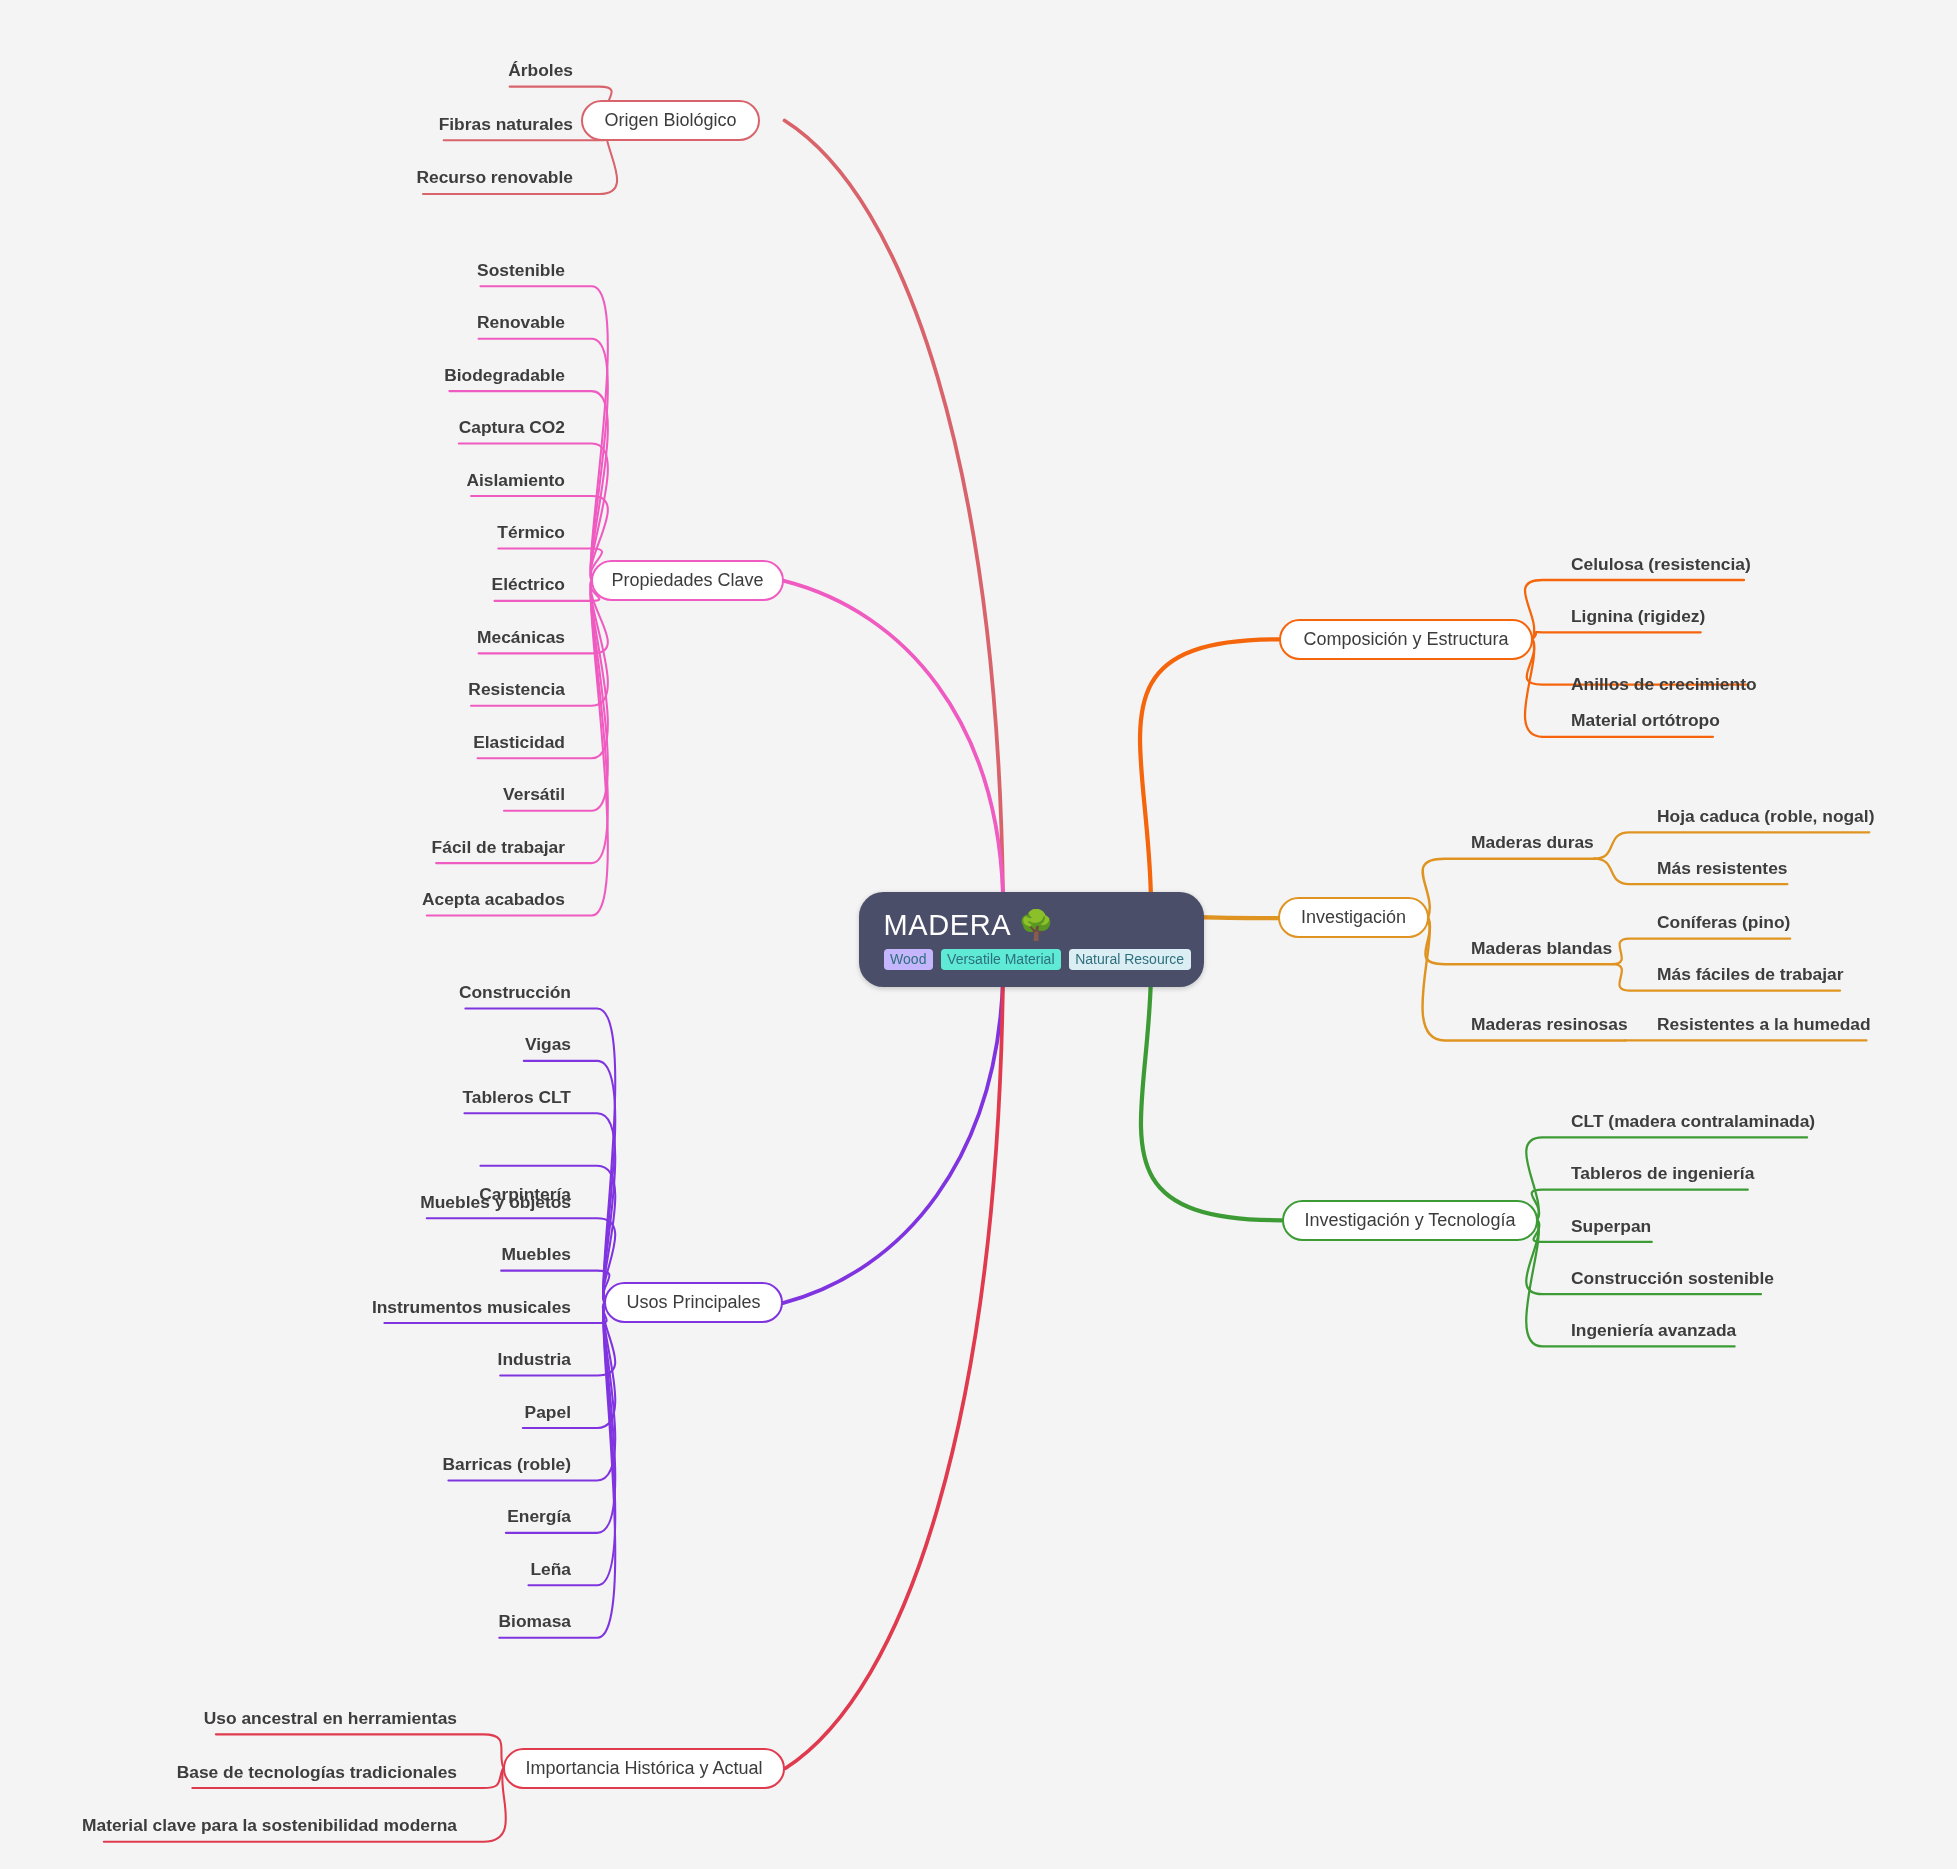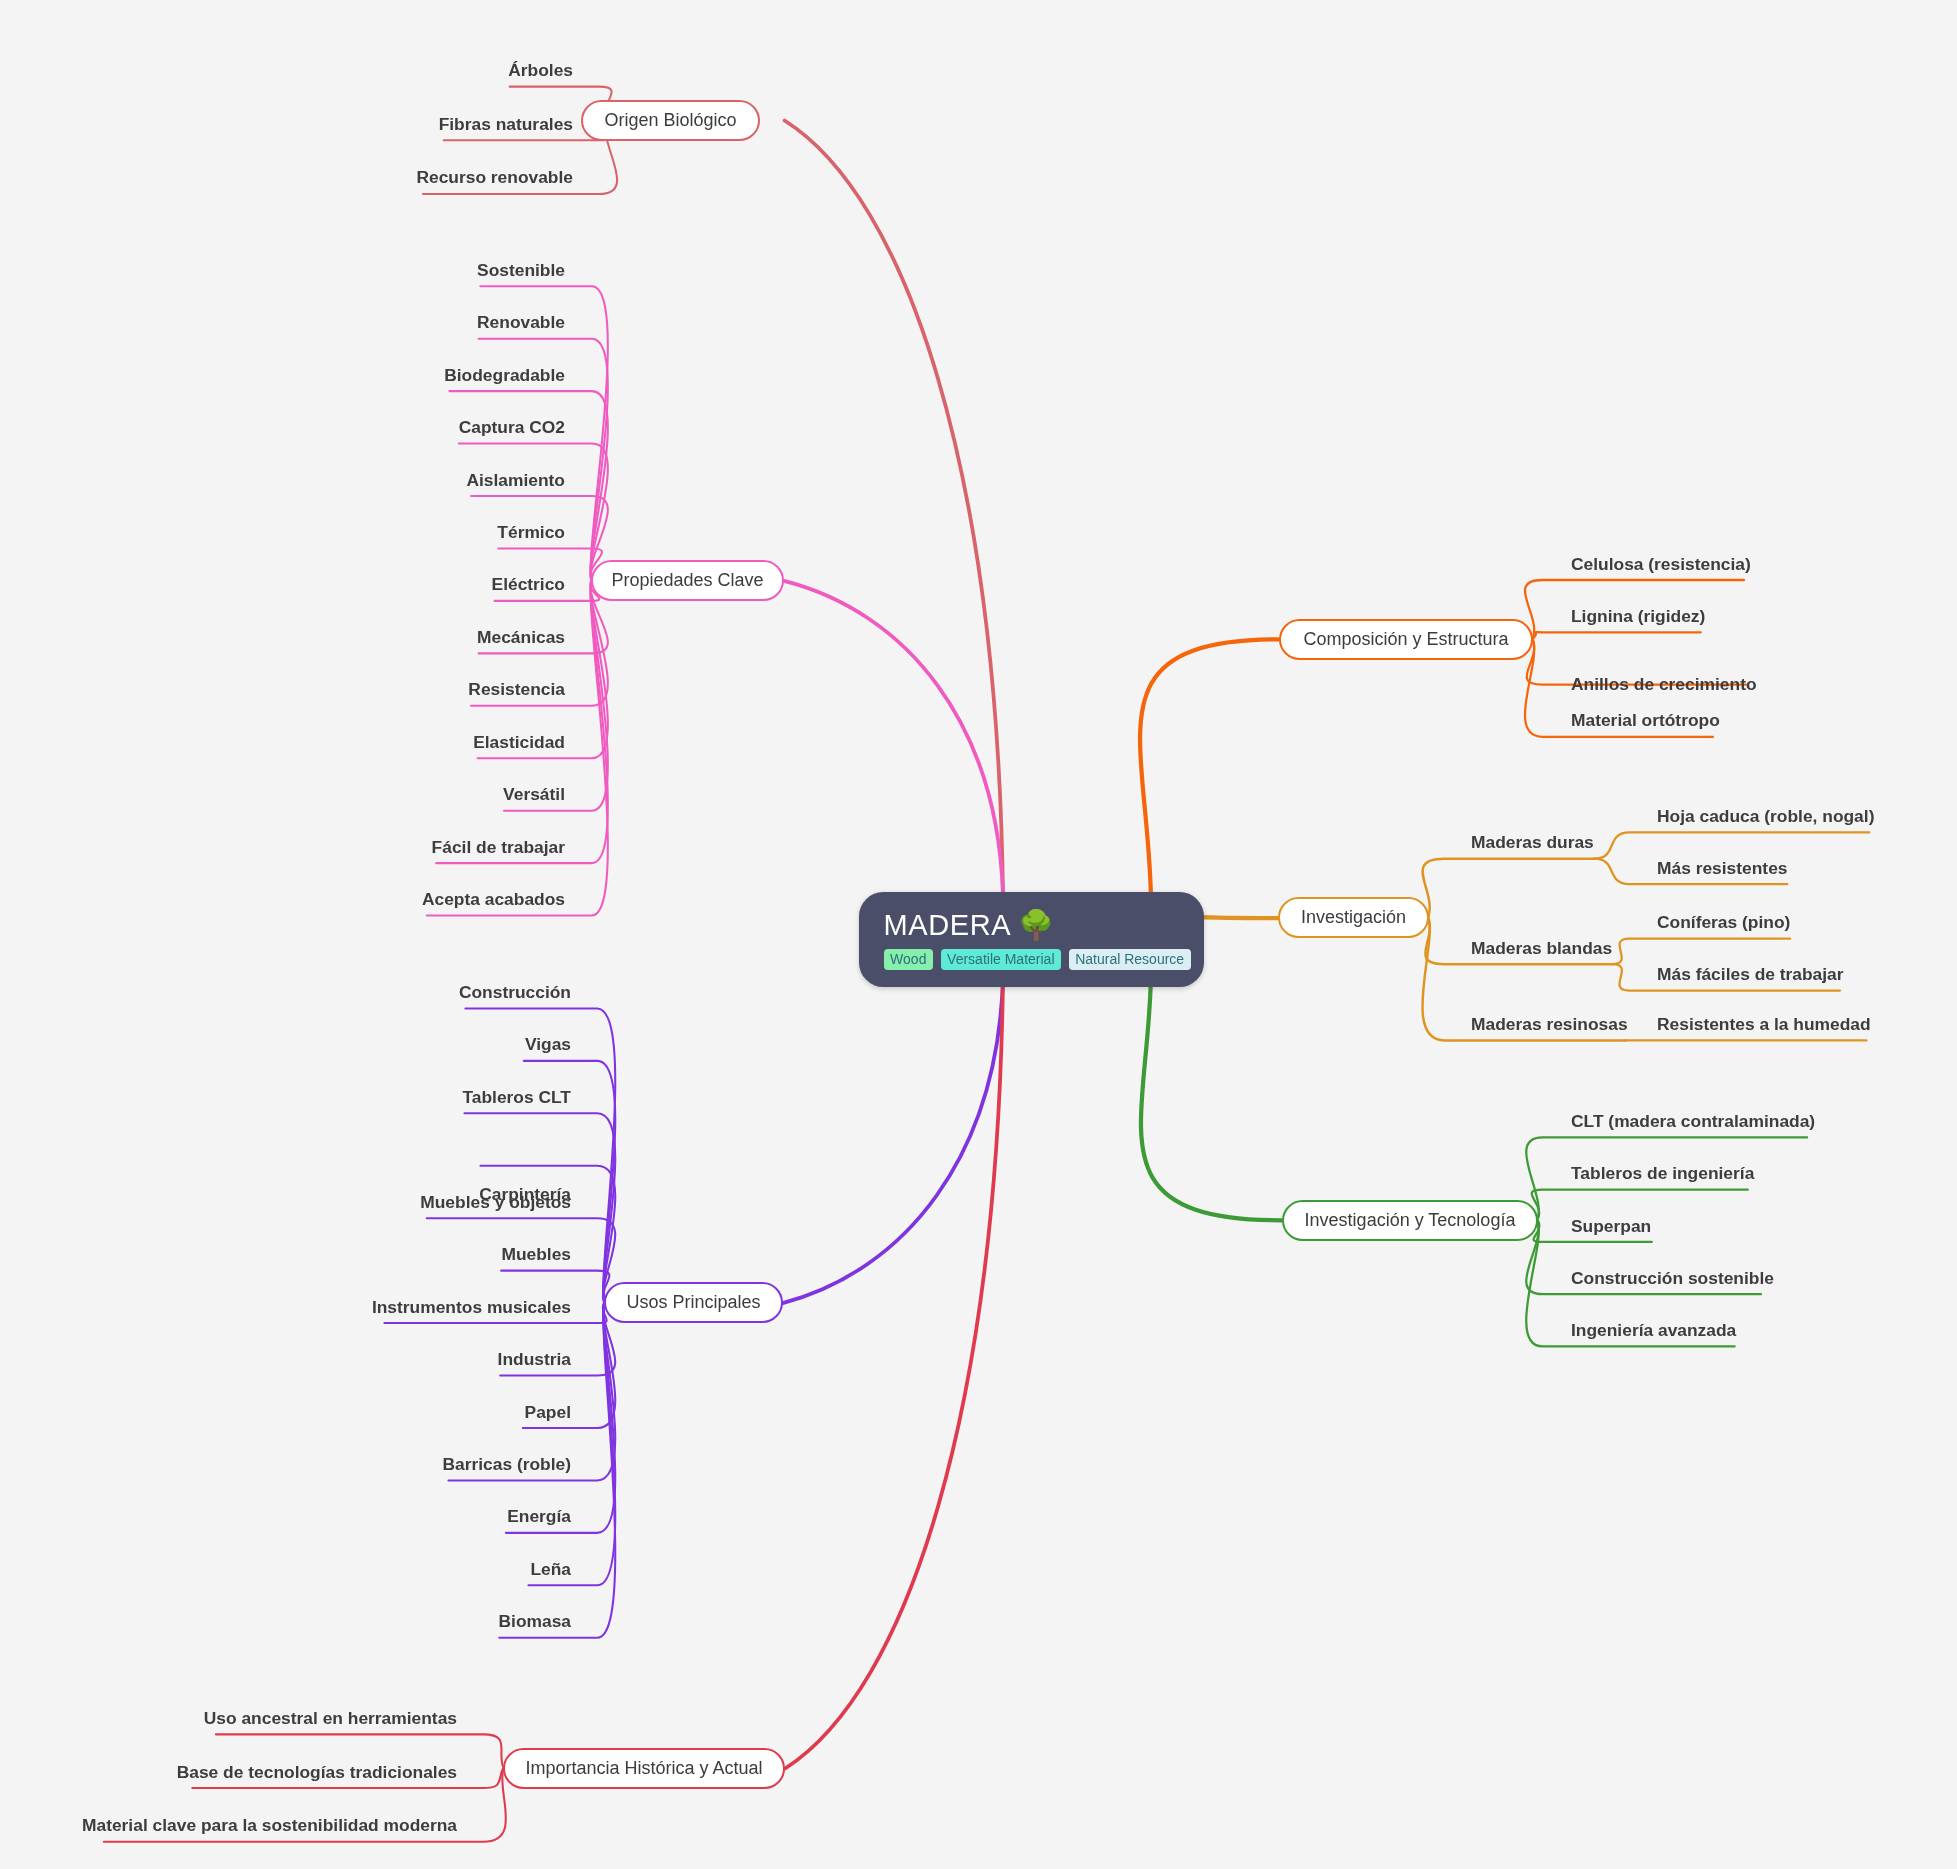--- a/index.html
+++ b/index.html
@@ -127,21 +127,21 @@
       <path d="M 1633 1292.8 C 1641 1268.8, 1598 1208, 1638 1208 L 1919 1208" fill="none" stroke="#3d9b35" stroke-width="2.4" stroke-linecap="round" stroke-linejoin="round"></path>
       <path d="M 1633 1294.4 C 1641 1278.203, 1611.0049999999999 1263.5, 1638 1263.5 L 1856 1263.5" fill="none" stroke="#3d9b35" stroke-width="2.4" stroke-linecap="round" stroke-linejoin="round"></path>
       <path d="M 1633 1296 C 1641 1309.59, 1615.35 1319, 1638 1319 L 1754 1319" fill="none" stroke="#3d9b35" stroke-width="2.4" stroke-linecap="round" stroke-linejoin="round"></path>
       <path d="M 1633 1297.6 C 1641 1321.6, 1598 1374.5, 1638 1374.5 L 1870 1374.5" fill="none" stroke="#3d9b35" stroke-width="2.4" stroke-linecap="round" stroke-linejoin="round"></path>
       <path d="M 1633 1299.2 C 1641 1323.2, 1598 1430, 1638 1430 L 1842 1430" fill="none" stroke="#3d9b35" stroke-width="2.4" stroke-linecap="round" stroke-linejoin="round"></path>
     </svg>
   <div id="node-layer">
       <div class="root-node" style="left: 859px; top: 892px; width: 345px; background: rgb(74, 78, 105);">
         <div class="root-title">MADERA 🌳</div>
         <div class="root-tags">
-          <span class="root-tag" style="background: #86efac; color: rgb(46, 111, 125);">Wood</span>
+          <span class="root-tag" style="background: #c4b5fd; color: rgb(46, 111, 125);">Wood</span>
           <span class="root-tag" style="background: #5eead4; color: rgb(46, 111, 125);">Versatile Material</span>
           <span class="root-tag" style="background: rgb(219, 238, 243); color: rgb(46, 111, 125);">Natural Resource</span>
         </div>
       </div>
       <div class="branch-node" style="border-color: rgb(217, 99, 107); left: 581px; top: 100px; width: 179px;">
         <span>Origen Biológico</span>
       </div>
       <div class="leaf r" style="top: 62px; left: 0px; width: 573px; text-align: right;">Árboles</div>
       <div class="leaf r" style="top: 116px; left: 0px; width: 573px; text-align: right;">Fibras naturales</div>
       <div class="leaf r" style="top: 169px; left: 0px; width: 573px; text-align: right;">Recurso renovable</div>

